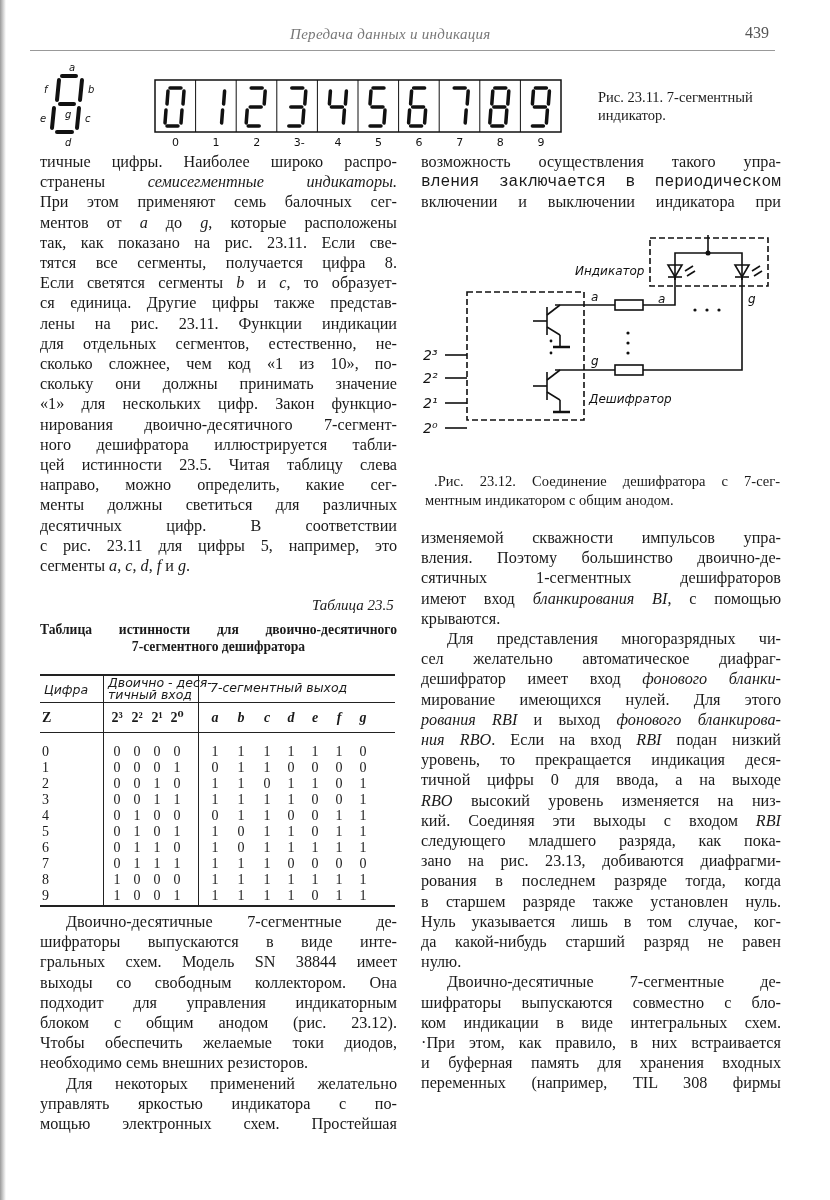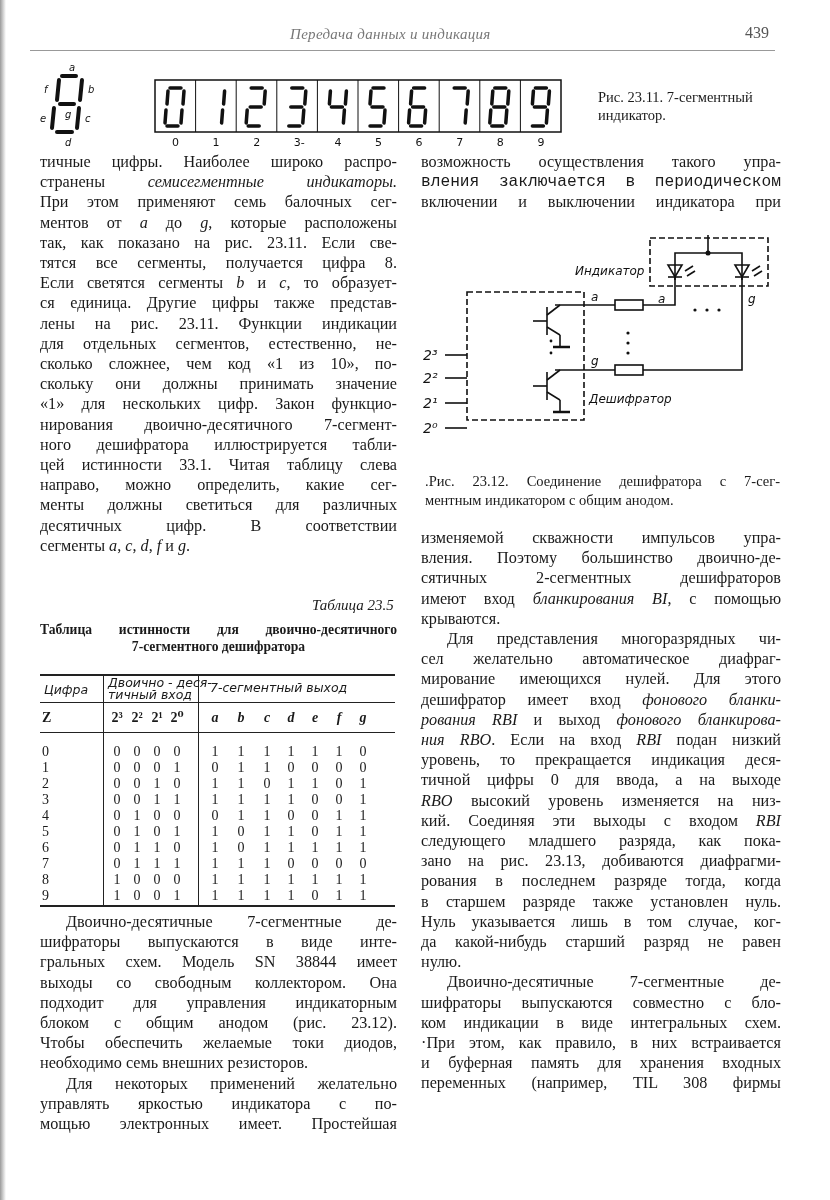--- a/index.html
+++ b/index.html
@@ -13,21 +13,21 @@
   .caption11{position:absolute;left:598px;top:88px;font-size:14.5px;line-height:18px;width:200px;}
   
   .col{position:absolute;font-size:16.2px;line-height:20.2px;text-align:justify;}
   .col p{margin:0;}
   .col .ind{text-indent:26px;}
   .left1{left:40px;top:152px;width:357px;}
   .right1{left:421px;top:152px;width:360px;}
   .right2{left:421px;top:528px;width:360px;}
   .left2{left:40px;top:912px;width:357px;}
   i{font-style:italic;}
-  .j{text-align-last:justify;}
+  .j{text-align-last:justify;margin-left:9px;}
   
   .fig12{position:absolute;left:415px;top:235px;width:380px;height:220px;}
   .caption12{position:absolute;left:425px;top:472px;width:355px;font-size:14.5px;line-height:19px;text-align:justify;}
   
   .tbl-no{position:absolute;left:312px;top:597px;font-style:italic;font-size:15px;}
   .tbl-title{position:absolute;left:40px;top:621px;width:357px;text-align:center;font-weight:bold;font-size:13.6px;line-height:17px;}
   .tbl-title .l1{display:flex;justify-content:space-between;}
   .tbl{position:absolute;left:40px;top:662px;width:355px;font-size:14px;}
   .tbl .rule{position:absolute;left:0;right:0;height:1px;background:#222;}
   .tbl .vline{position:absolute;width:1px;background:#222;}
@@ -170,24 +170,25 @@
     <p style="text-align-last: justify;">тятся все сегменты, получается цифра 8.</p>
     <p style="text-align-last: justify;">Если светятся сегменты <i>b</i> и <i>c</i>, то образует-</p>
     <p style="text-align-last: justify;">ся единица. Другие цифры также представ-</p>
     <p style="text-align-last: justify;">лены на рис. 23.11. Функции индикации</p>
     <p style="text-align-last: justify;">для отдельных сегментов, естественно, не-</p>
     <p style="text-align-last: justify;">сколько сложнее, чем код «1 из 10», по-</p>
     <p style="text-align-last: justify;">скольку они должны принимать значение</p>
     <p style="text-align-last: justify;">«1» для нескольких цифр. Закон функцио-</p>
     <p style="text-align-last: justify;">нирования двоично-десятичного 7-сегмент-</p>
     <p style="text-align-last: justify;">ного дешифратора иллюстрируется табли-</p>
-    <p style="text-align-last: justify;">цей истинности 33.1. Читая таблицу слева</p>
+    <p style="text-align-last: justify;">цей истинности 23.5. Читая таблицу слева</p>
     <p style="text-align-last: justify;">направо, можно определить, какие сег-</p>
     <p style="text-align-last: justify;">менты должны светиться для различных</p>
     <p style="text-align-last: justify;">десятичных цифр. В соответствии</p>
+    <p style="text-align-last: justify;">с рис. 23.11 для цифры 5, например, это</p>
     <p>сегменты <i>a</i>, <i>c</i>, <i>d</i>, <i>f</i> и <i>g</i>.</p>
   </div>
 
 <div class="col right1" id="right1">
     <p style="text-align-last: justify;">возможность осуществления такого упра-</p>
     <p style="text-align-last: justify; font-family: Liberation Mono, monospace;">вления заключается в периодическом</p>
     <p style="text-align-last: justify;">включении и выключении индикатора при</p>
   </div>
 
 <svg class="fig12" viewBox="0 0 380 220" width="380" height="220">
@@ -264,27 +265,27 @@
   </g>
 </svg>
 <div class="caption12">
   <div class="j">.Рис. 23.12. Соединение дешифратора с 7-сег-</div>
   <div>ментным индикатором с общим анодом.</div>
 </div>
 
 <div class="col right2" id="right2">
     <p style="text-align-last: justify;">изменяемой скважности импульсов упра-</p>
     <p style="text-align-last: justify;">вления. Поэтому большинство двоично-де-</p>
-    <p style="text-align-last: justify;">сятичных 2-сегментных дешифраторов</p>
+    <p style="text-align-last: justify;">сятичных 1-сегментных дешифраторов</p>
     <p style="text-align-last: justify;">имеют вход <i>бланкирования BI</i>, с помощью</p>
     <p>крываются.</p>
     <p class="ind" style="text-align-last: justify;">Для представления многоразрядных чи-</p>
     <p style="text-align-last: justify;">сел желательно автоматическое диафраг-</p>
+    <p style="text-align-last: justify;">дешифратор имеет вход <i>фонового бланки-</i></p>
     <p style="text-align-last: justify;">мирование имеющихся нулей. Для этого</p>
-    <p style="text-align-last: justify;">дешифратор имеет вход <i>фонового бланки-</i></p>
     <p style="text-align-last: justify;"><i>рования RBI</i> и выход <i>фонового бланкирова-</i></p>
     <p style="text-align-last: justify;"><i>ния RBO</i>. Если на вход <i>RBI</i> подан низкий</p>
     <p style="text-align-last: justify;">уровень, то прекращается индикация деся-</p>
     <p style="text-align-last: justify;">тичной цифры 0 для ввода, а на выходе</p>
     <p style="text-align-last: justify;"><i>RBO</i> высокий уровень изменяется на низ-</p>
     <p style="text-align-last: justify;">кий. Соединяя эти выходы с входом <i>RBI</i></p>
     <p style="text-align-last: justify;">следующего младшего разряда, как пока-</p>
     <p style="text-align-last: justify;">зано на рис. 23.13, добиваются диафрагми-</p>
     <p style="text-align-last: justify;">рования в последнем разряде тогда, когда</p>
     <p style="text-align-last: justify;">в старшем разряде также установлен нуль.</p>
@@ -460,14 +461,14 @@
     <p class="ind" style="text-align-last: justify;">Двоично-десятичные 7-сегментные де-</p>
     <p style="text-align-last: justify;">шифраторы выпускаются в виде инте-</p>
     <p style="text-align-last: justify;">гральных схем. Модель SN 38844 имеет</p>
     <p style="text-align-last: justify;">выходы со свободным коллектором. Она</p>
     <p style="text-align-last: justify;">подходит для управления индикаторным</p>
     <p style="text-align-last: justify;">блоком с общим анодом (рис. 23.12).</p>
     <p style="text-align-last: justify;">Чтобы обеспечить желаемые токи диодов,</p>
     <p>необходимо семь внешних резисторов.</p>
     <p class="ind" style="text-align-last: justify;">Для некоторых применений желательно</p>
     <p style="text-align-last: justify;">управлять яркостью индикатора с по-</p>
-    <p style="text-align-last: justify;">мощью электронных имеет. Простейшая</p>
+    <p style="text-align-last: justify;">мощью электронных схем. Простейшая</p>
   </div>
 
 </body></html>

